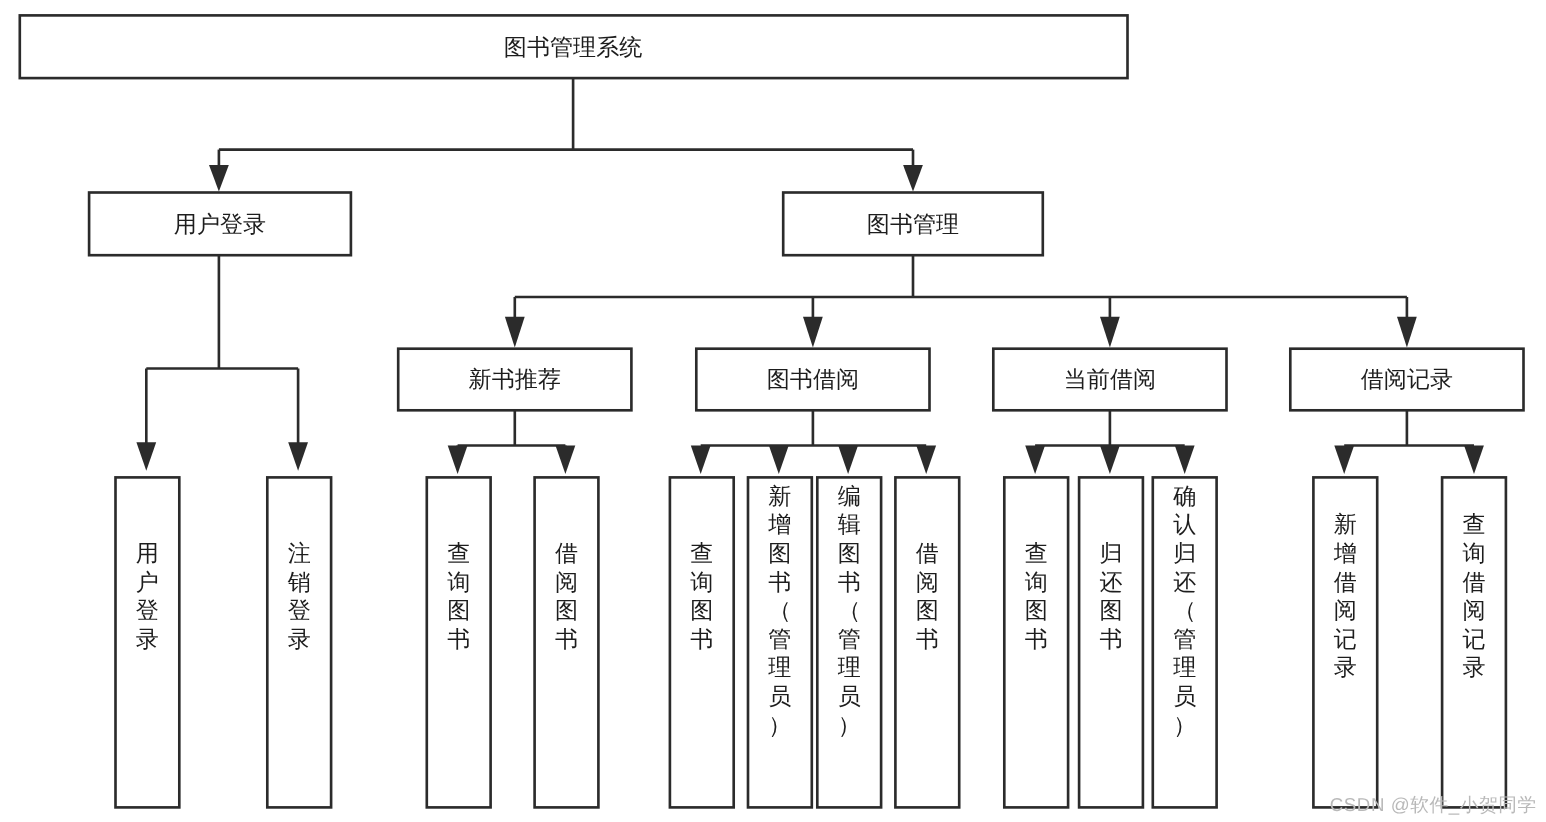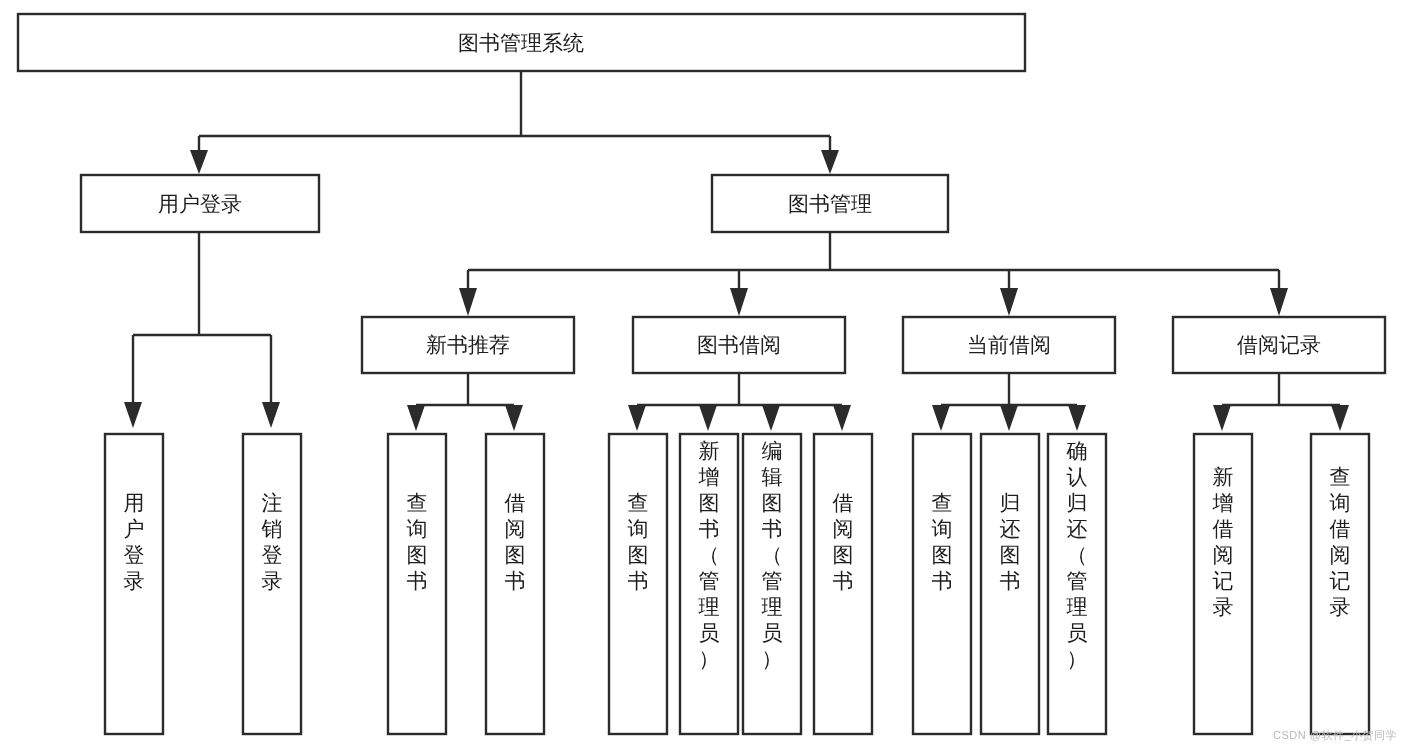--- a/index.html
+++ b/index.html
@@ -53,21 +53,21 @@
     font-family: "Liberation Sans", "DejaVu Sans", sans-serif;
     fill: #1d1d1d;
     font-size: 21px;
     text-anchor: middle;
   }
   .watermark {
     position: absolute;
     right: 8px;
     bottom: 4px;
     font-family: "Liberation Sans", "DejaVu Sans", sans-serif;
-    font-size: 11px;
+    font-size: 17px;
     color: #b9b9b9;
     letter-spacing: 0.5px;
     white-space: nowrap;
     pointer-events: none;
     user-select: none;
   }
 </style>
 </head>
 <body>
 

